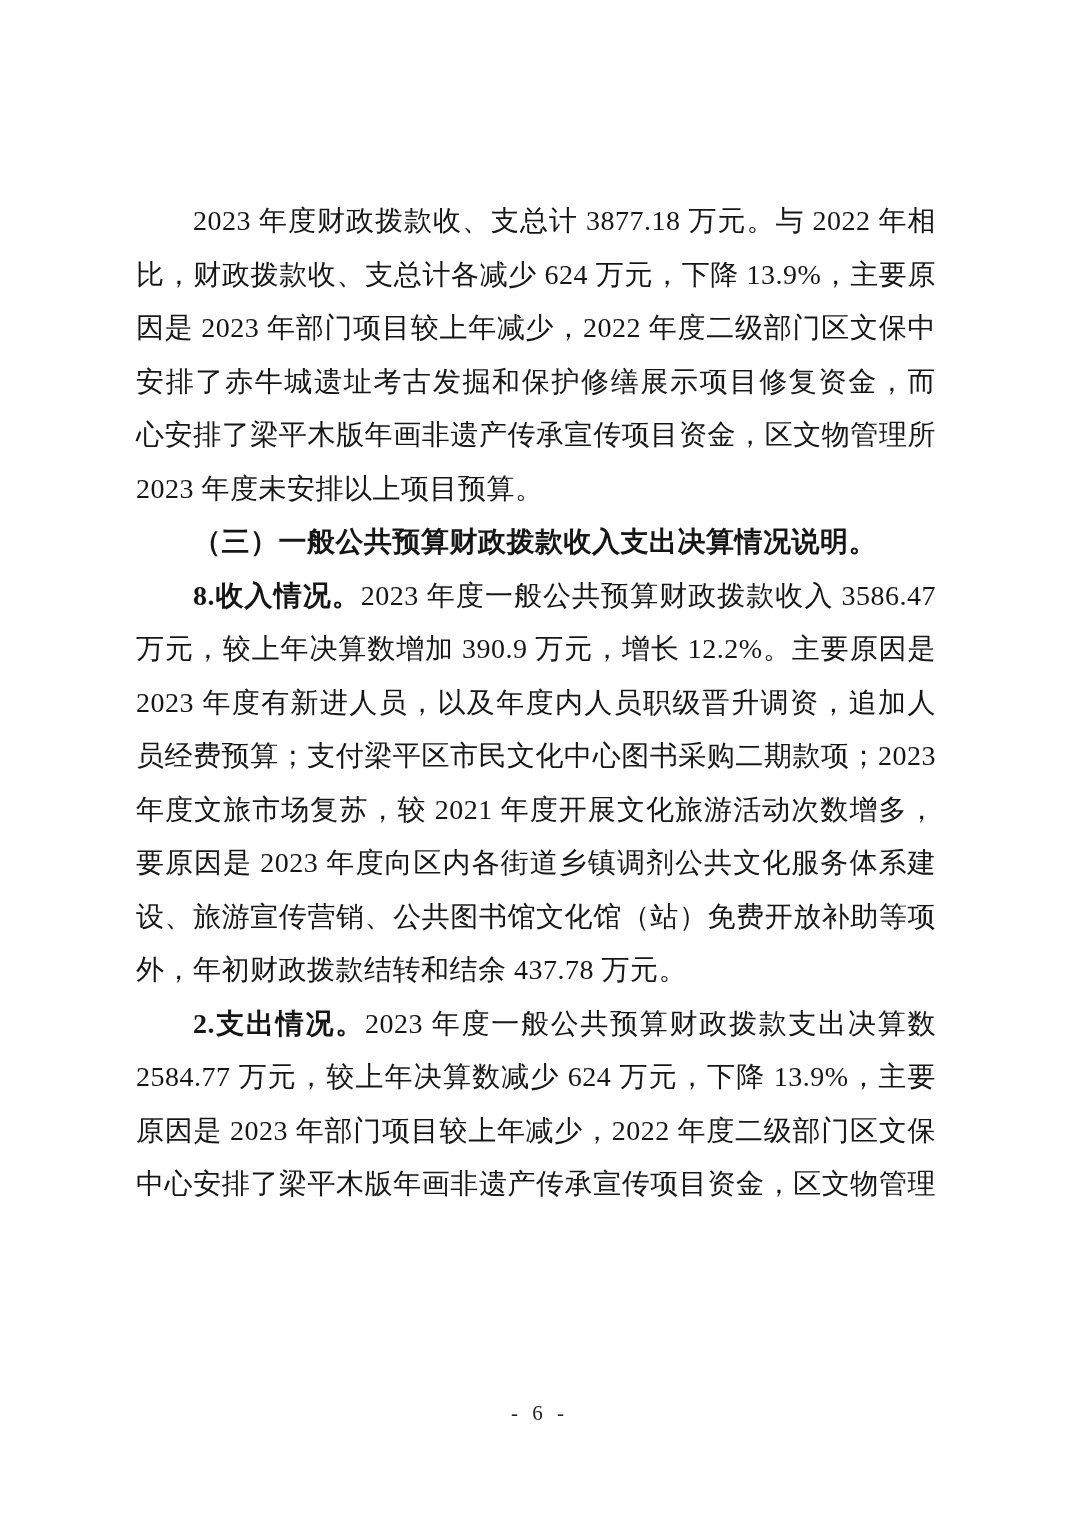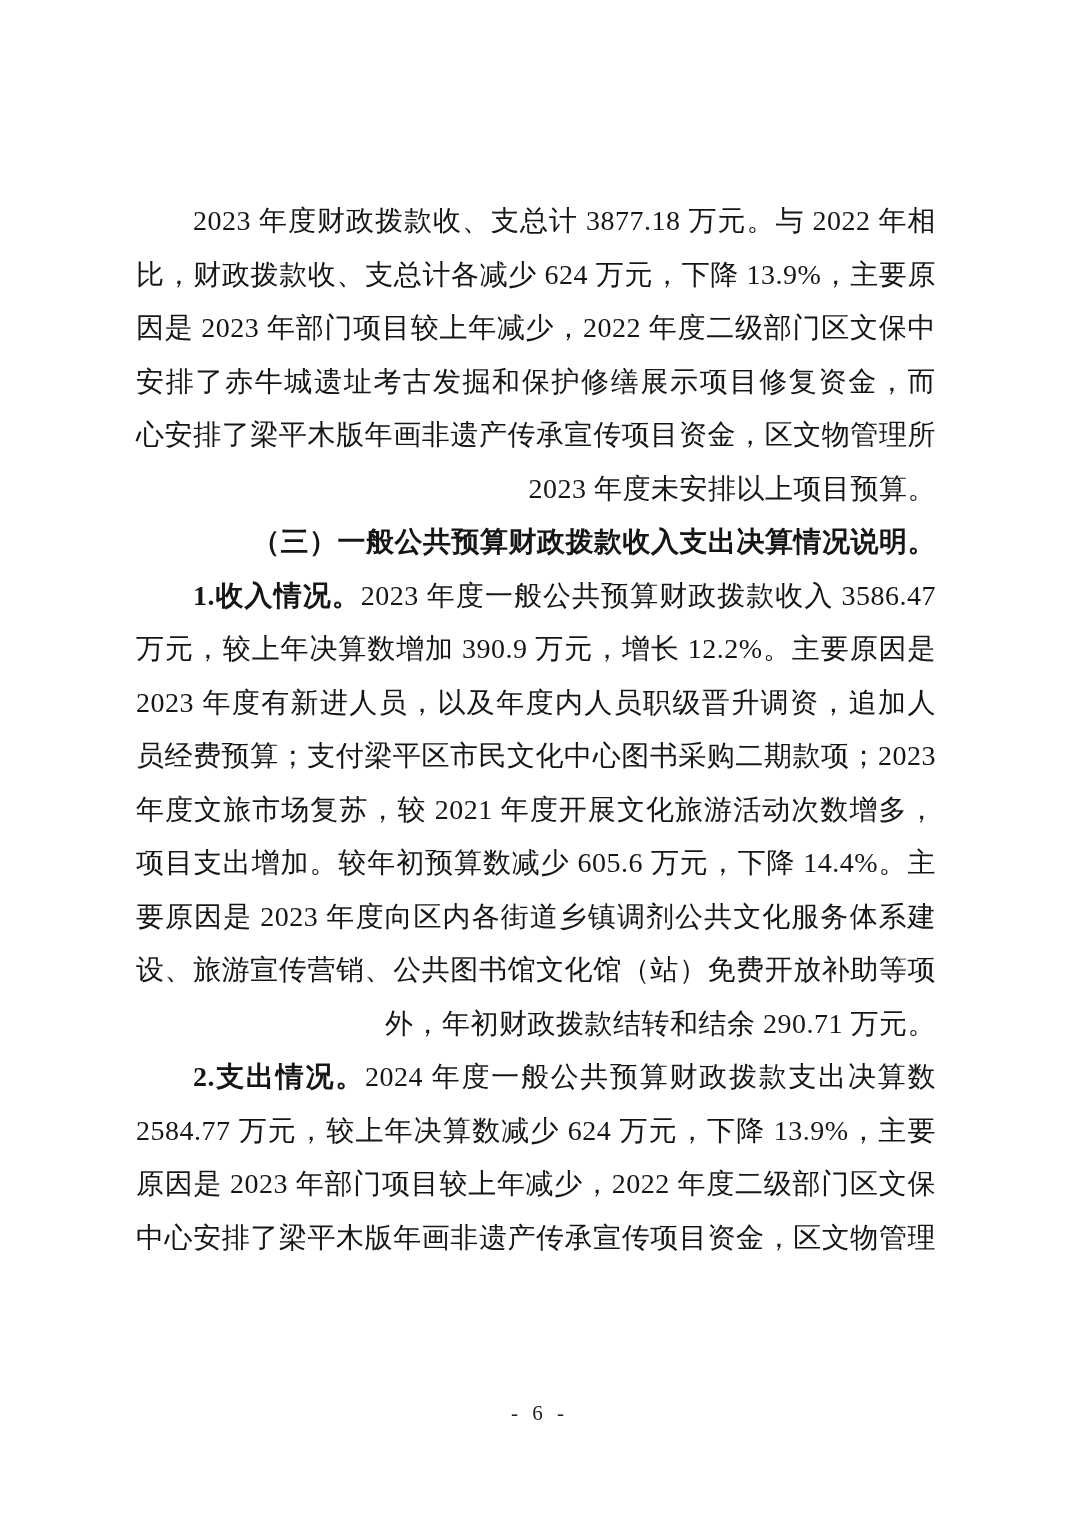--- a/index.html
+++ b/index.html
@@ -22,21 +22,20 @@
     top: 194px;
     width: 800px;
   }
   .line {
     height: 53.5px;
     line-height: 53.5px;
     font-size: 28px;
     letter-spacing: 0.5px;
     white-space: nowrap;
     overflow: visible;
-    text-align: right;
   }
   .just {
     white-space: normal;
     text-align: justify;
     text-align-last: justify;
   }
   .indent {
     text-indent: 57px;
   }
   .heading {
@@ -69,33 +68,32 @@
       <div class="line just">比，财政拨款收、支总计各减少 624 万元，下降 13.9%，主要原</div>
       <div class="line just">因是 2023 年部门项目较上年减少，2022 年度二级部门区文保中</div>
       <div class="line just">安排了赤牛城遗址考古发掘和保护修缮展示项目修复资金，而</div>
       <div class="line just">心安排了梁平木版年画非遗产传承宣传项目资金，区文物管理所</div>
       <div class="line">2023 年度未安排以上项目预算。</div>
     </div>
 
     <div class="line indent heading">（三）一般公共预算财政拨款收入支出决算情况说明。</div>
 
     <div>
-      <div class="line just indent"><span class="lead">1.收入情况。</span><span>2023 年度一般公共预算财政拨款收入 3586.47</span></div>
+      <div class="line just indent"><span class="lead">8.收入情况。</span><span>2023 年度一般公共预算财政拨款收入 3586.47</span></div>
       <div class="line just">万元，较上年决算数增加 390.9 万元，增长 12.2%。主要原因是</div>
       <div class="line just">2023 年度有新进人员，以及年度内人员职级晋升调资，追加人</div>
       <div class="line just">员经费预算；支付梁平区市民文化中心图书采购二期款项；2023</div>
       <div class="line just">年度文旅市场复苏，较 2021 年度开展文化旅游活动次数增多，</div>
-      <div class="line just">项目支出增加。较年初预算数减少 605.6 万元，下降 14.4%。主</div>
       <div class="line just">要原因是 2023 年度向区内各街道乡镇调剂公共文化服务体系建</div>
       <div class="line just">设、旅游宣传营销、公共图书馆文化馆（站）免费开放补助等项</div>
-      <div class="line">外，年初财政拨款结转和结余 290.71 万元。</div>
+      <div class="line">外，年初财政拨款结转和结余 437.78 万元。</div>
     </div>
 
     <div>
-      <div class="line just indent"><span class="lead">2.支出情况。</span><span>2024 年度一般公共预算财政拨款支出决算数</span></div>
+      <div class="line just indent"><span class="lead">2.支出情况。</span><span>2023 年度一般公共预算财政拨款支出决算数</span></div>
       <div class="line just">2584.77 万元，较上年决算数减少 624 万元，下降 13.9%，主要</div>
       <div class="line just">原因是 2023 年部门项目较上年减少，2022 年度二级部门区文保</div>
       <div class="line just">中心安排了梁平木版年画非遗产传承宣传项目资金，区文物管理</div>
     </div>
 
   </div>
 
   <div class="footer">- 6 -</div>
 
 </div>

